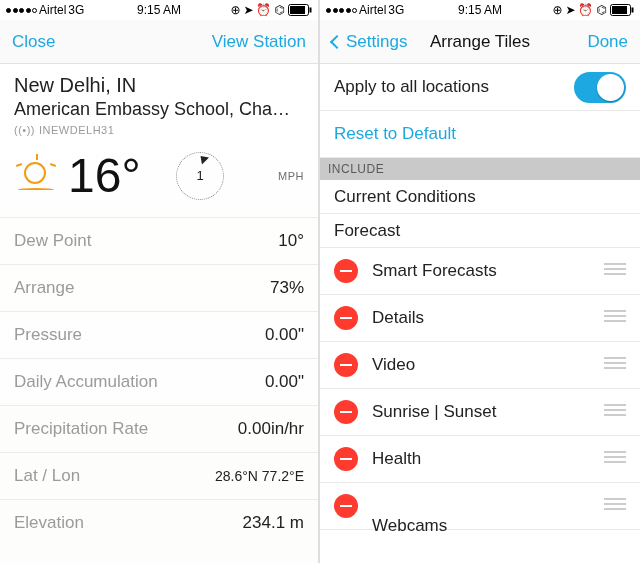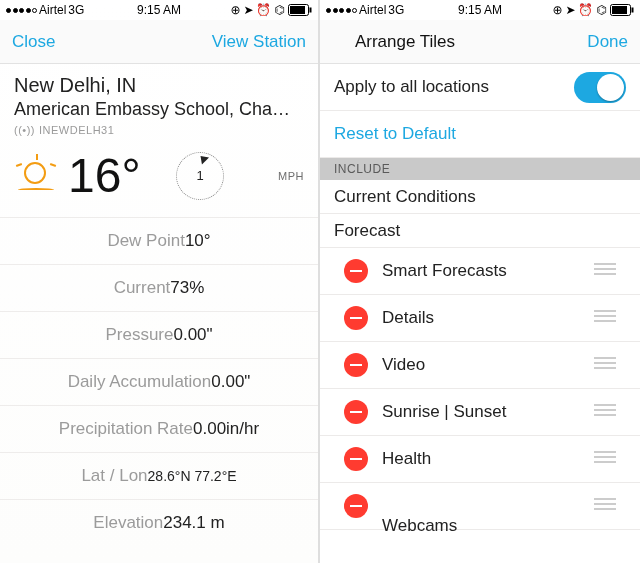--- a/index.html
+++ b/index.html
@@ -60,51 +60,51 @@
     .current-row {
       display: flex; align-items: center; padding: 6px 14px 14px 14px; gap: 10px;
     }
     .temp-val { font-size: 48px; color: #111; font-weight: 200; }
     .wind-dial { margin-left: auto; display:flex; align-items:center; gap:6px; }
     .dial { width: 48px; height: 48px; border-radius: 50%; border: 1px dotted #888; position:relative; display:flex; align-items:center; justify-content:center; font-size:13px; color:#222;}
     .dial::after{content:""; position:absolute; top:2px; left:50%; width:0; height:0; transform: translateX(-2px) rotate(-45deg); border-left:5px solid transparent; border-right:5px solid transparent; border-bottom:7px solid #222;}
     .windlabel{font-size:11px; color:#6e6e6e; letter-spacing:0.5px;padding-left:48px;}
     
     .metric-row {
-      display: flex; align-items: center; justify-content: center;
+      display: flex; align-items: center; justify-content: space-between;
       padding: 0 14px;
       height: 47px;
       border-top: 1px solid #eeeceb;
       font-size: 17px;
     }
     .metric-label { color: #9b9b9b; }
     .metric-val { color: #222; }
     .latlon { font-size: 14px; }
     
     .row {
       display: flex; align-items: center; padding: 0 14px; height: 47px;
       border-bottom: 1px solid #eceae9; font-size: 17px; color: #222;
       background:#fff;
     }
     .row .grow { flex: 1; }
     .section-header {
       background: #c9c9c9; color: #5a5a5a; font-size: 12px; letter-spacing: 0.5px;
-      padding: 4px 14px; text-transform: uppercase;
+      padding: 4px 8px; text-transform: uppercase;
     }
     
     .toggle { width: 52px; height: 31px; border-radius: 16px; background: #1da8e1; position: relative; cursor:pointer; }
     .toggle::after { content: ""; position: absolute; top: 2px; right: 2px; width: 27px; height: 27px; background: #fff; border-radius: 50%; box-shadow: 0 1px 2px rgba(0,0,0,.3); }
     
     .minus-btn { width: 24px; height: 24px; border-radius: 50%; background: #ff3b30; display: inline-flex; align-items:center; justify-content:center; margin-right: 14px; cursor:pointer; flex-shrink:0;}
     .minus-btn::after { content: ""; width: 12px; height: 2px; background: #fff; }
     .drag-handle { width: 22px; height: 16px; display:inline-flex; flex-direction:column; gap:3px; cursor:grab; margin-left:8px;}
     .drag-handle span{height:2px; background:#ccc;}
     .reset-link { color: #1da8e1; }
     .right-plain-row{display:flex;align-items:center;padding:0 14px;height:34px;font-size:17px;color:#222;border-bottom:1px solid #eceae9;}
-    .row-editable{display:flex;align-items:center;padding:0 24px;height:47px;border-bottom:1px solid #eceae9;font-size:17px;color:#222;}
+    .row-editable{display:flex;align-items:center;padding:0 14px;height:47px;border-bottom:1px solid #eceae9;font-size:17px;color:#222;}
     
     .sun-icon{position:relative;width:44px;height:44px;}
     .sun-core{position:absolute;left:10px;top:8px;width:22px;height:22px;border:2px solid #f39c12;border-radius:50%;}
     .sun-wave{position:absolute;left:4px;bottom:6px;width:36px;height:4px;border-top:2px solid #f39c12;border-radius:50%;}
     .sun-ray{position:absolute;width:6px;height:2px;background:#f39c12;}
     .r1{top:2px;left:20px;transform:rotate(90deg);}
     .r2{top:10px;left:2px;transform:rotate(160deg);}
     .r3{top:10px;right:2px;transform:rotate(20deg);}
   </style>
 </head>
@@ -171,21 +171,21 @@
       <span class="windlabel">MPH</span>
     </span>
   </div>
 
   <div id="metrics-list">
       <div class="metric-row">
         <span class="metric-label">Dew Point</span>
         <span class="metric-val">10°</span>
       </div>
       <div class="metric-row">
-        <span class="metric-label">Current</span>
+        <span class="metric-label">Arrange</span>
         <span class="metric-val">73%</span>
       </div>
       <div class="metric-row">
         <span class="metric-label">Pressure</span>
         <span class="metric-val">0.00"</span>
       </div>
       <div class="metric-row">
         <span class="metric-label">Daily Accumulation</span>
         <span class="metric-val">0.00"</span>
       </div>
@@ -227,20 +227,25 @@
         <svg width="24" height="12" viewBox="0 0 24 12">
             <rect x="0.5" y="0.5" width="20" height="11" rx="2" fill="none" stroke="#000"></rect>
             <rect x="21.5" y="3.5" width="2" height="5" fill="#000"></rect>
             <rect x="2" y="2" width="15" height="8" fill="#000"></rect>
           </svg>
       </span>
     </div>
   </div>
 
   <div class="nav-bar">
+    <div class="nav-left">
+      <span class="nav-link">
+        <span class="chevron-left"></span><span>Settings</span>
+      </span>
+    </div>
     <div class="nav-center">Arrange Tiles</div>
     <div class="nav-right"><span class="nav-link">Done</span></div>
   </div>
 
   <div class="row">
     <span class="grow">Apply to all locations</span>
     <span class="toggle"></span>
   </div>
   <div class="row">
     <span class="reset-link">Reset to Default</span>

